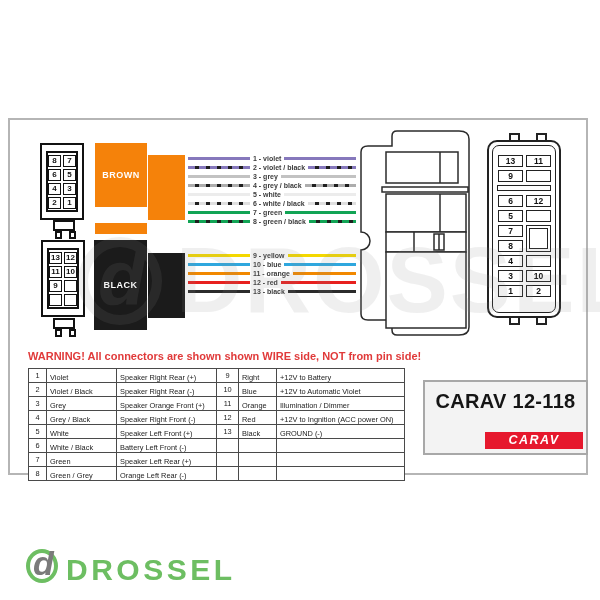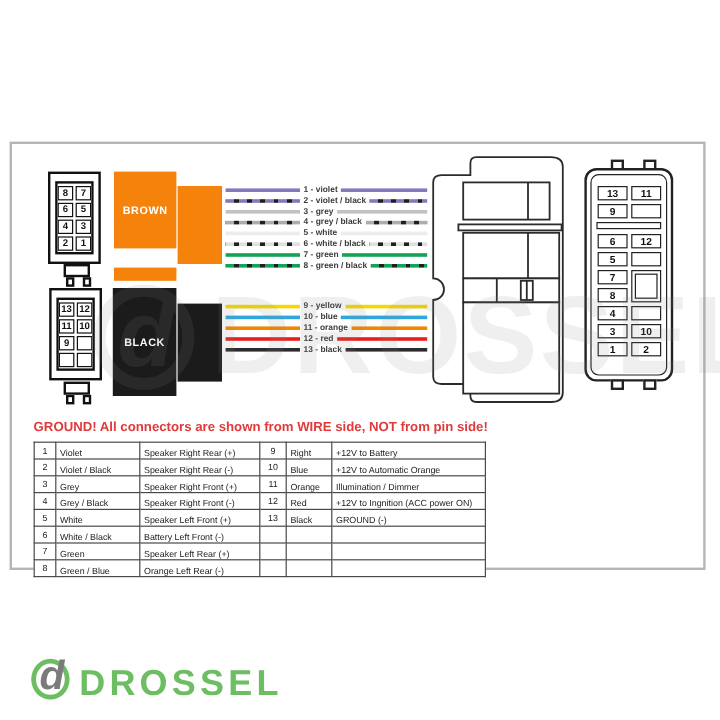--- a/index.html
+++ b/index.html
@@ -248,21 +248,21 @@
         <div class="ipin" style="left: 11px; top: 95px;">8</div>
         <div class="ipin" style="left: 11px; top: 110px;">4</div>
         <div class="ipin" style="left: 39px; top: 110px;"></div>
         <div class="ipin" style="left: 11px; top: 125px;">3</div>
         <div class="ipin" style="left: 39px; top: 125px;">10</div>
         <div class="ipin" style="left: 11px; top: 140px;">1</div>
         <div class="ipin" style="left: 39px; top: 140px;">2</div>
       </div>
   </div>
 
-  <div class="abs warning">GROUND! All connectors are shown from WIRE side, NOT from pin side!</div>
+  <div class="abs warning">WARNING! All connectors are shown shown WIRE side, NOT from pin side!</div>
 
   <table class="abs ptable">
     <colgroup>
       <col style="width:18px">
         <col style="width:70px">
         <col style="width:100px">
       <col style="width:22px">
         <col style="width:38px">
         <col style="width:128px">
     </colgroup>
@@ -274,26 +274,26 @@
           <td class="tnum">9</td>
           <td>Right</td>
           <td>+12V to Battery</td>
         </tr>
         <tr>
           <td class="tnum">2</td>
           <td>Violet / Black</td>
           <td>Speaker Right Rear (-)</td>
           <td class="tnum">10</td>
           <td>Blue</td>
-          <td>+12V to Automatic Orange</td>
+          <td>+12V to Automatic Violet</td>
         </tr>
         <tr>
           <td class="tnum">3</td>
           <td>Grey</td>
-          <td>Speaker Right Front (+)</td>
+          <td>Speaker Orange Front (+)</td>
           <td class="tnum">11</td>
           <td>Orange</td>
           <td>Illumination / Dimmer</td>
         </tr>
         <tr>
           <td class="tnum">4</td>
           <td>Grey / Black</td>
           <td>Speaker Right Front (-)</td>
           <td class="tnum">12</td>
           <td>Red</td>
@@ -318,27 +318,31 @@
         <tr>
           <td class="tnum">7</td>
           <td>Green</td>
           <td>Speaker Left Rear (+)</td>
           <td class="tnum"></td>
           <td></td>
           <td></td>
         </tr>
         <tr>
           <td class="tnum">8</td>
-          <td>Green / Blue</td>
+          <td>Green / Grey</td>
           <td>Orange Left Rear (-)</td>
           <td class="tnum"></td>
           <td></td>
           <td></td>
         </tr>
       </tbody>
   </table>
 
+  <div class="abs pbox">
+    <div class="pmodel">CARAV 12-118</div>
+    <div class="pbadge">CARAV</div>
+  </div>
 
   <div class="abs logo-ring"></div>
   <span class="abs logo-d">d</span>
   <span class="abs logo-text">DROSSEL</span>
 
 </div>
 
 </body></html>

